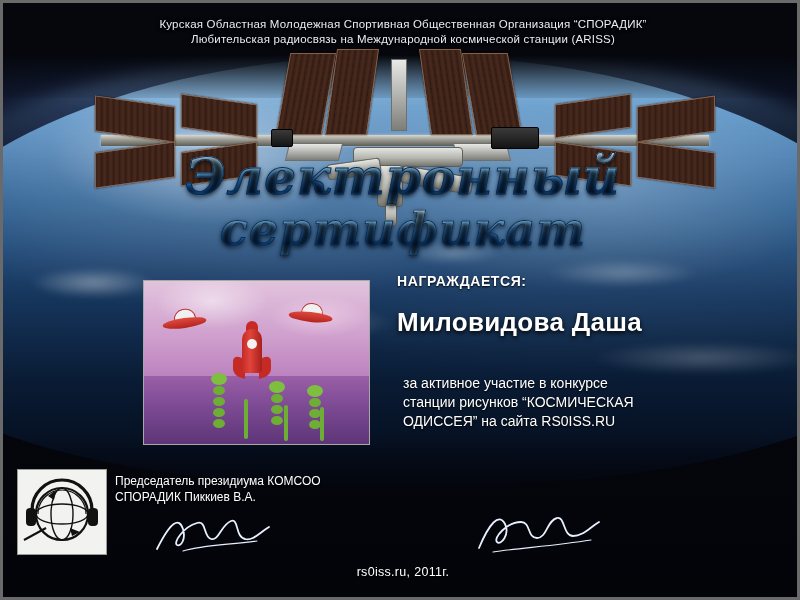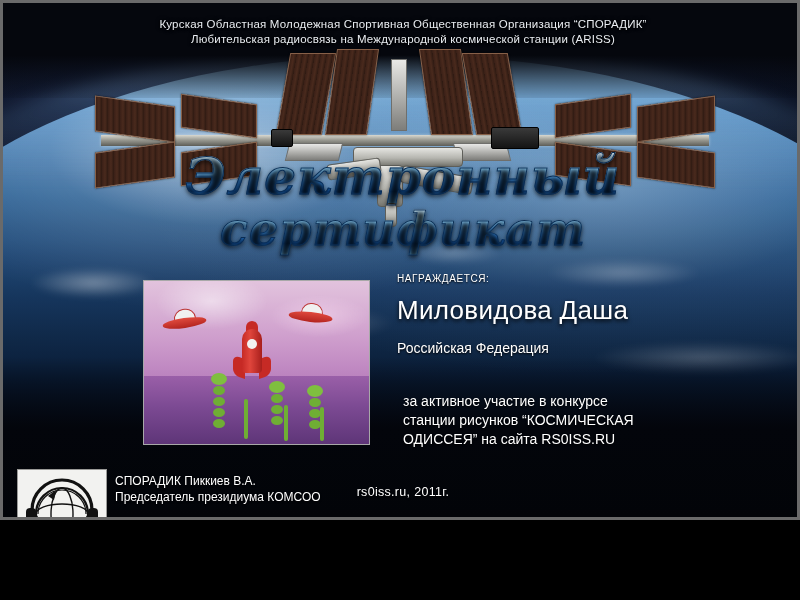--- a/index.html
+++ b/index.html
@@ -9,21 +9,21 @@
   }
   body {
     width: 800px;
     height: 600px;
     overflow: hidden;
     font-family: "Liberation Sans", sans-serif;
   }
   #certificate {
     position: relative;
     width: 800px;
-    height: 520px;
+    height: 600px;
     background: #ec4899;
     overflow: hidden;
     border: 3px solid #6a6a6a;
     box-sizing: border-box;
     padding-left: 31px;
   }
 
   
   .sky {
     position: absolute;
@@ -246,29 +246,29 @@
 
   
   .award {
     position: absolute;
     left: 394px;
     top: 270px;
     width: 380px;
     color: #ffffff;
   }
   .award-label {
-    font-size: 10px;
-    font-weight: normal;
+    font-size: 14px;
+    font-weight: bold;
     letter-spacing: 0.6px;
     text-shadow: 0 1px 2px #000;
   }
   .award-name {
-    margin-top: 11px;
+    margin-top: 18px;
     font-size: 26px;
-    font-weight: normal;
+    font-weight: bold;
     letter-spacing: 0.3px;
     text-shadow: 0 2px 4px #000;
   }
   .award-country {
     margin-top: 14px;
     font-size: 14px;
     text-shadow: 0 1px 2px #000;
   }
   .award-reason {
     margin-top: 36px;
@@ -433,21 +433,20 @@
     </div>
 
     <div class="plant-stem" style="left:100px; top:118px; height:40px;"></div>
     <div class="plant-stem" style="left:140px; top:124px; height:36px;"></div>
     <div class="plant-stem" style="left:176px; top:126px; height:34px;"></div>
   </div>
 
   <div class="award">
     <div class="award-label">НАГРАЖДАЕТСЯ:</div>
     <div class="award-name">Миловидова Даша</div>
-    <div class="award-country">Российская Федерация</div>
     <div class="award-reason">
       <div>за активное участие в конкурсе</div>
       <div>станции рисунков “КОСМИЧЕСКАЯ</div>
       <div>ОДИССЕЯ” на сайта RS0ISS.RU</div>
     </div>
   </div>
 
   <div class="logo-left">
     <svg width="88" height="84" viewBox="0 0 88 84">
       <circle cx="44" cy="44" r="26" fill="none" stroke="#111" stroke-width="2.2"></circle>
@@ -458,22 +457,22 @@
       <rect x="8" y="38" width="10" height="18" rx="4" fill="#111"></rect>
       <rect x="70" y="38" width="10" height="18" rx="4" fill="#111"></rect>
       <path d="M30 26 L38 20 L36 30 Z" fill="#111"></path>
       <path d="M52 58 L62 62 L54 66 Z" fill="#111"></path>
       <path d="M6 70 L28 58" stroke="#111" stroke-width="2"></path>
     </svg>
   </div>
 
 
   <div class="sig-left">
+    <div>Председатель президиума КОМСОО</div>
     <div>СПОРАДИК Пиккиев В.А.</div>
-    <div>Председатель президиума КОМСОО</div>
   </div>
 
 
   <svg class="signature sig-a" width="120" height="46" viewBox="0 0 120 46">
     <path d="M4 38 C 18 10, 26 6, 30 18 C 33 28, 28 36, 24 34 C 20 32, 30 16, 44 12 C 54 9, 50 26, 58 28 C 66 30, 68 14, 78 10 C 86 7, 82 26, 92 28 C 100 30, 106 22, 116 16" fill="none" stroke="#e8f0ff" stroke-width="1.8" stroke-linecap="round"></path>
     <path d="M30 40 C 50 34, 74 34, 104 30" fill="none" stroke="#e8f0ff" stroke-width="1.2" stroke-linecap="round"></path>
   </svg>
 
   <svg class="signature sig-b" width="130" height="48" viewBox="0 0 130 48">
     <path d="M6 40 C 16 16, 26 4, 32 16 C 37 26, 28 38, 24 34 C 20 30, 34 14, 48 14 C 58 14, 54 30, 64 30 C 74 30, 74 12, 84 10 C 92 8, 90 28, 100 28 C 110 28, 116 20, 126 14" fill="none" stroke="#e8f0ff" stroke-width="1.8" stroke-linecap="round"></path>

